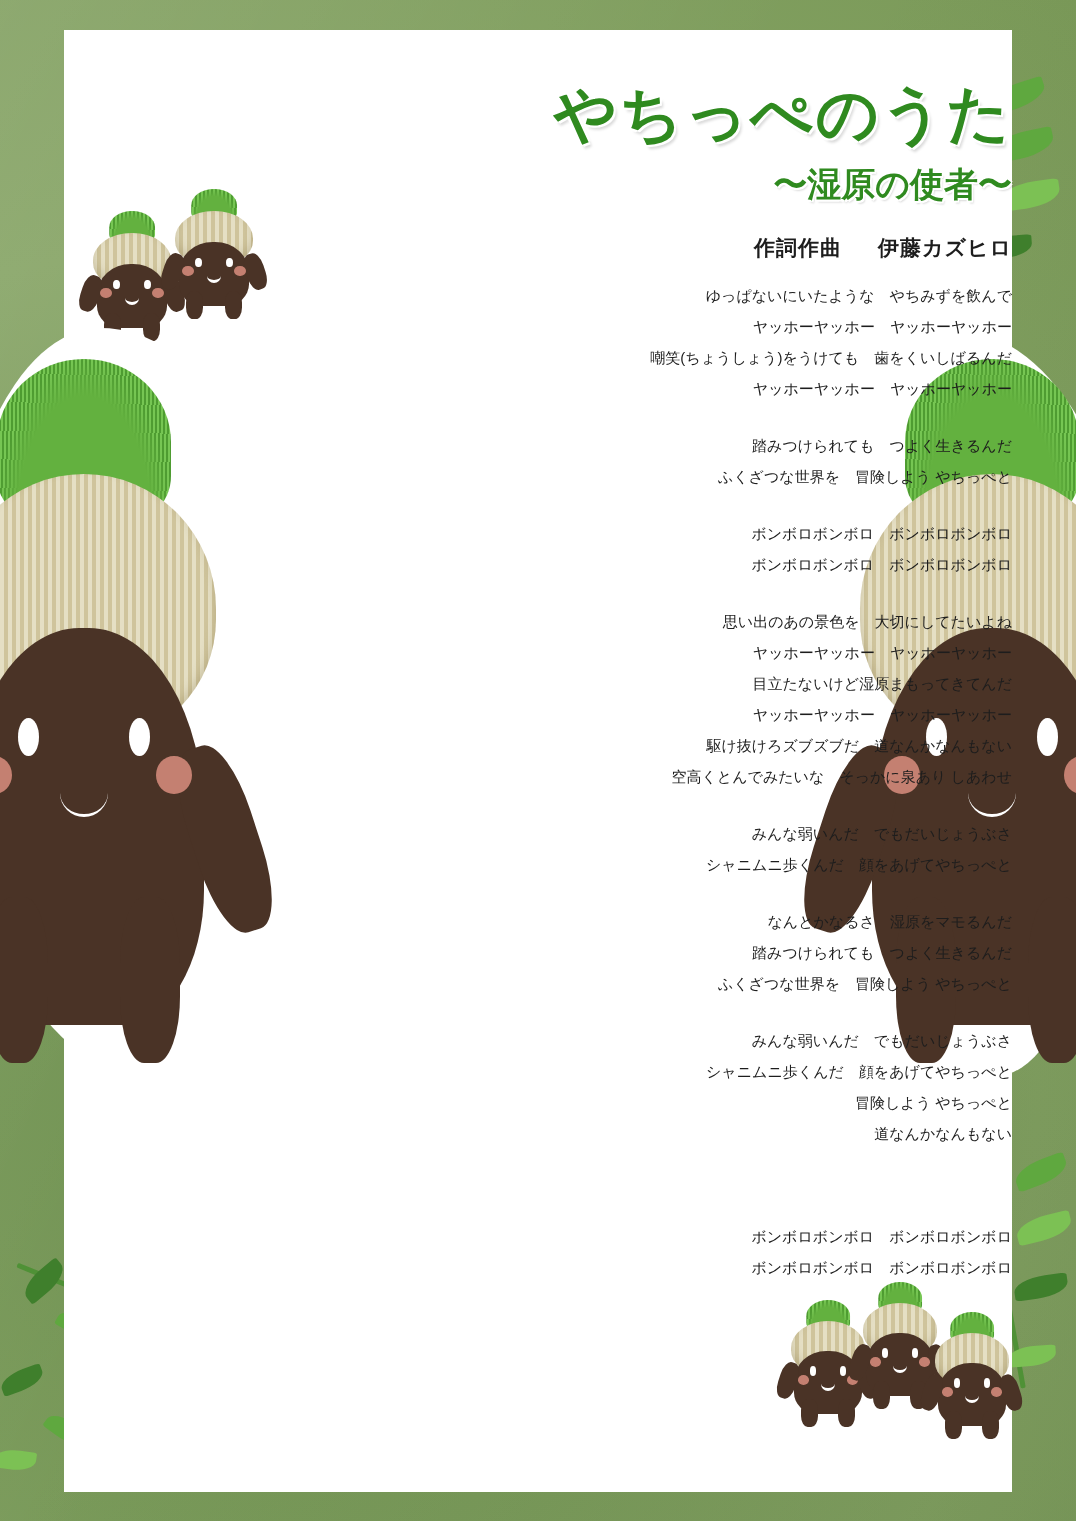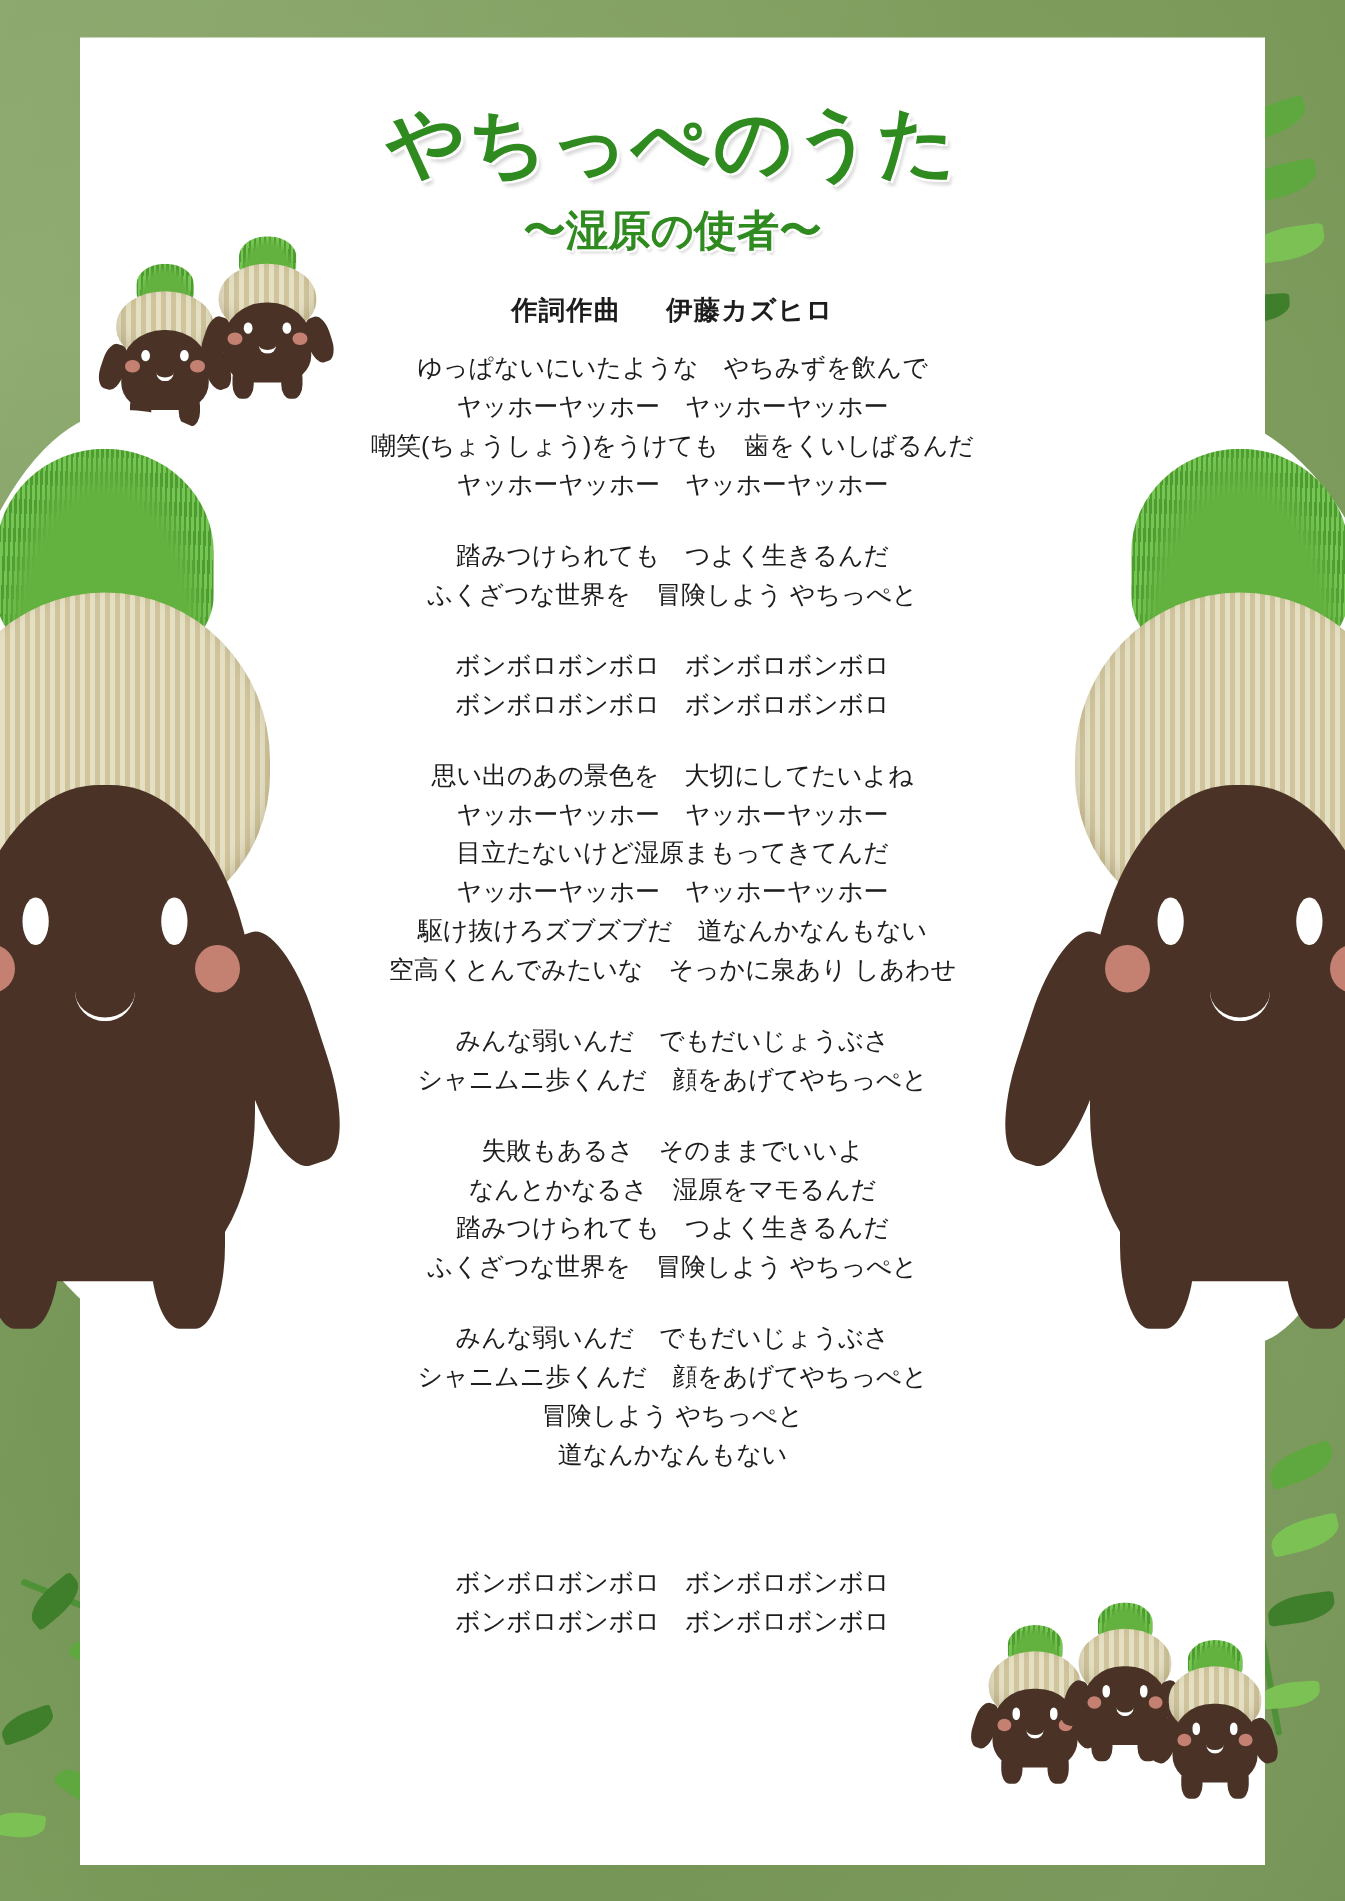--- a/index.html
+++ b/index.html
@@ -160,21 +160,21 @@
     filter: blur(0.4px);
   }
 
   
   .content {
     position: absolute;
     left: 64px;
     top: 30px;
     width: 948px;
     height: 1462px;
-    text-align: center;
+    text-align: right;
     color: #1d1d1d;
   }
   .title {
     margin-top: 42px;
     font-size: 62px;
     font-weight: bold;
     color: #2f8a1f;
     letter-spacing: 2px;
     text-shadow:
       -2px -2px 0 #ffffff, 2px -2px 0 #ffffff,
@@ -199,21 +199,21 @@
   }
   .credit .gap { display: inline-block; width: 36px; }
   .lyrics {
     margin-top: 18px;
     font-size: 0;
   }
   .verse {
     margin: 0 0 26px 0;
   }
   .line {
-    font-size: 20px;
+    font-size: 15px;
     line-height: 31px;
     white-space: pre;
     font-weight: 500;
   }
   .spacer-big { height: 46px; }
 </style>
 </head>
 <body>
 
 <div class="page">
@@ -398,21 +398,20 @@
           <div class="line">目立たないけど湿原まもってきてんだ</div>
           <div class="line">ヤッホーヤッホー　ヤッホーヤッホー</div>
           <div class="line">駆け抜けろズブズブだ　道なんかなんもない</div>
           <div class="line">空高くとんでみたいな　そっかに泉あり しあわせ</div>
         </div>
         <div class="verse">
           <div class="line">みんな弱いんだ　でもだいじょうぶさ</div>
           <div class="line">シャニムニ歩くんだ　顔をあげてやちっぺと</div>
         </div>
         <div class="verse">
-          <div class="line">失敗もあるさ　そのままでいいよ</div>
           <div class="line">なんとかなるさ　湿原をマモるんだ</div>
           <div class="line">踏みつけられても　つよく生きるんだ</div>
           <div class="line">ふくざつな世界を　冒険しよう やちっぺと</div>
         </div>
         <div class="verse">
           <div class="line">みんな弱いんだ　でもだいじょうぶさ</div>
           <div class="line">シャニムニ歩くんだ　顔をあげてやちっぺと</div>
           <div class="line">冒険しよう やちっぺと</div>
           <div class="line">道なんかなんもない</div>
         </div>

